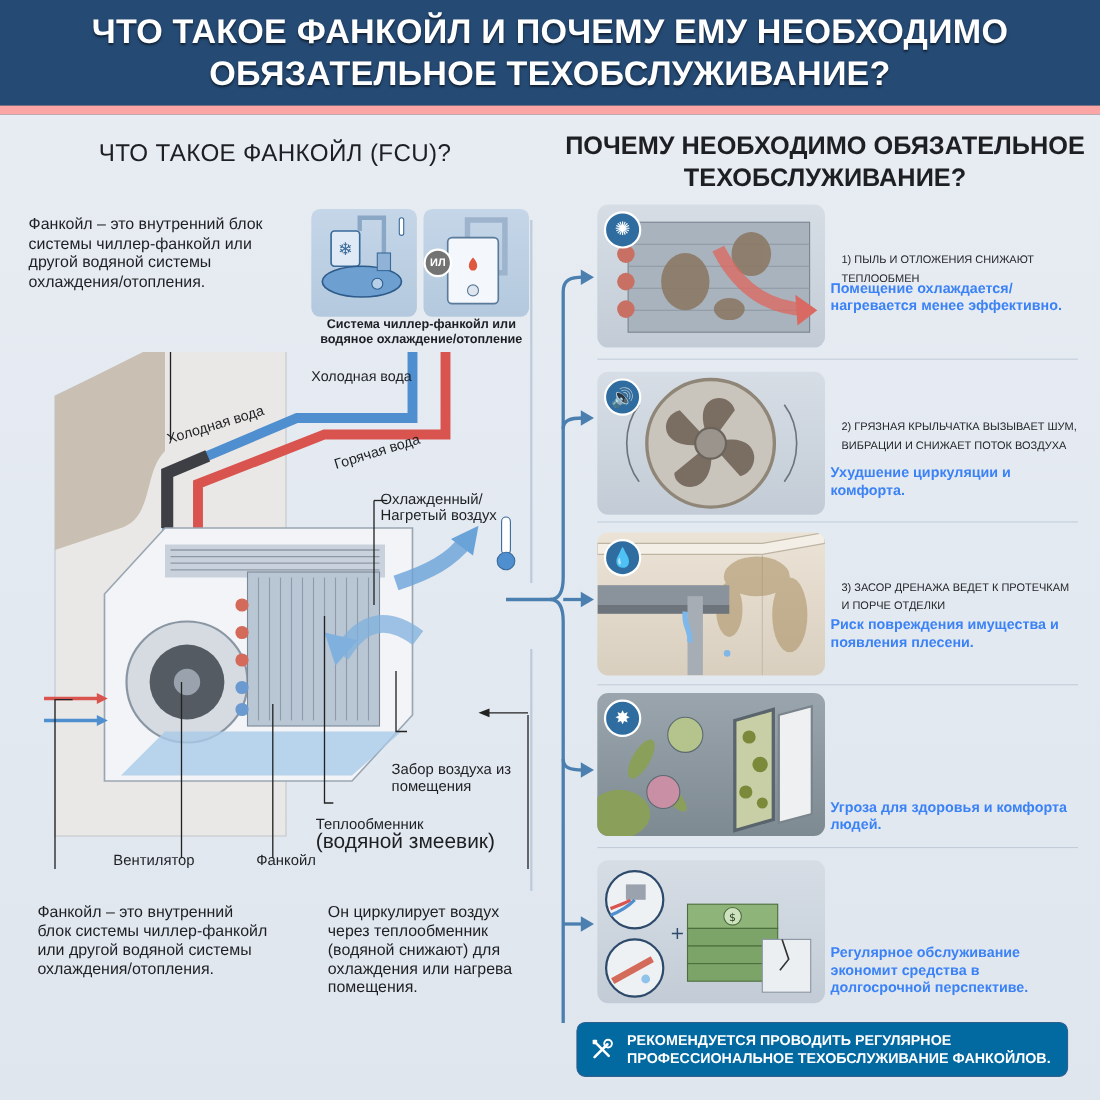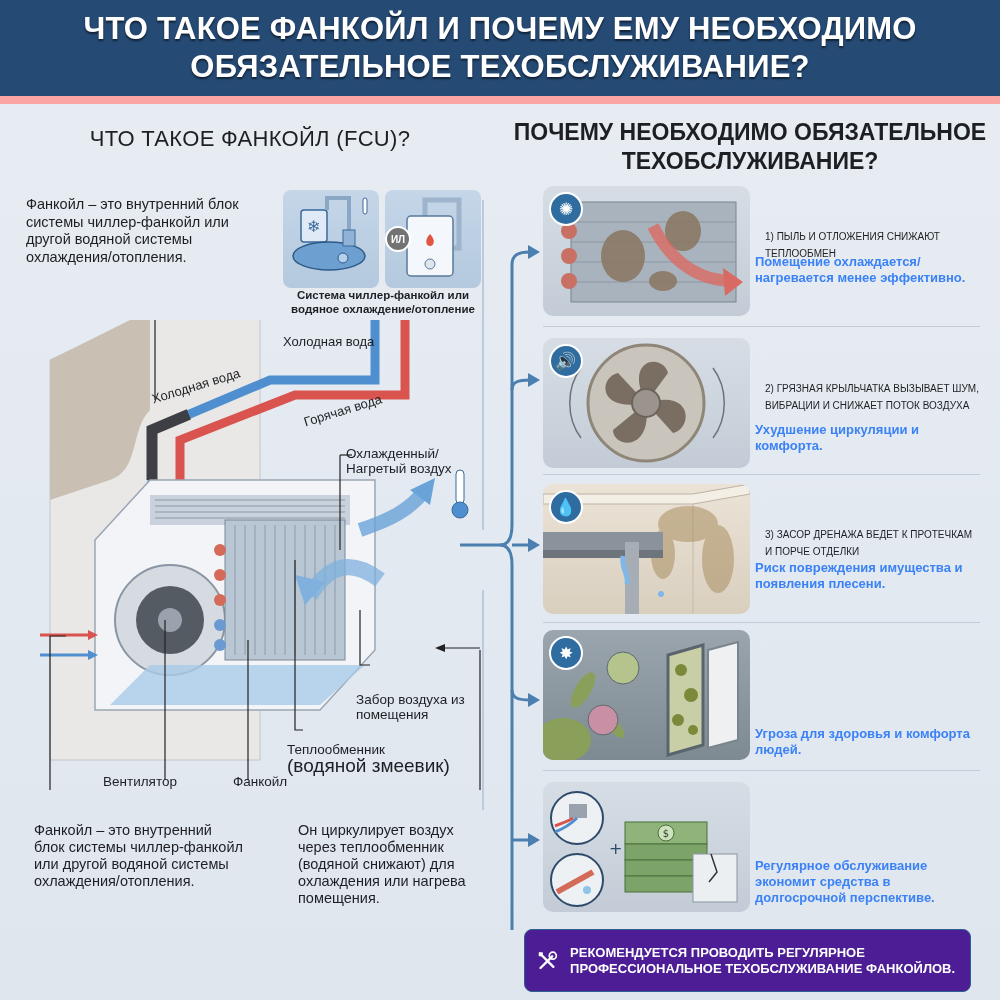--- a/index.html
+++ b/index.html
@@ -83,22 +83,22 @@
   }
   .card-desc {
     position: absolute; left: 212px; width: 215px;
     font-size: 13px; line-height: 16px; color: #3b82f6; font-weight: bold;
   }
   .card-sep {
     position: absolute; left: 543px; width: 437px; height: 1px; background: #c2cdd9;
   }
 
   .recommend {
-    position: absolute; left: 524px; top: 929px; width: 447px; height: 63px;
-    background: #4c1d95; border-radius: 8px; border: 1px solid #2d5f8f;
+    position: absolute; left: 524px; top: 929px; width: 447px; height: 50px;
+    background: #0369a1; border-radius: 8px; border: 1px solid #2d5f8f;
     display: flex; align-items: center; padding-left: 12px;
   }
   .recommend .tool { width: 36px; height: 36px; margin-right: 12px; }
   .recommend span {
     color: #fff; font-weight: bold; font-size: 13px; line-height: 16px; text-transform: uppercase;
   }
   svg { display: block; }
 </style>
 </head>
 <body>

